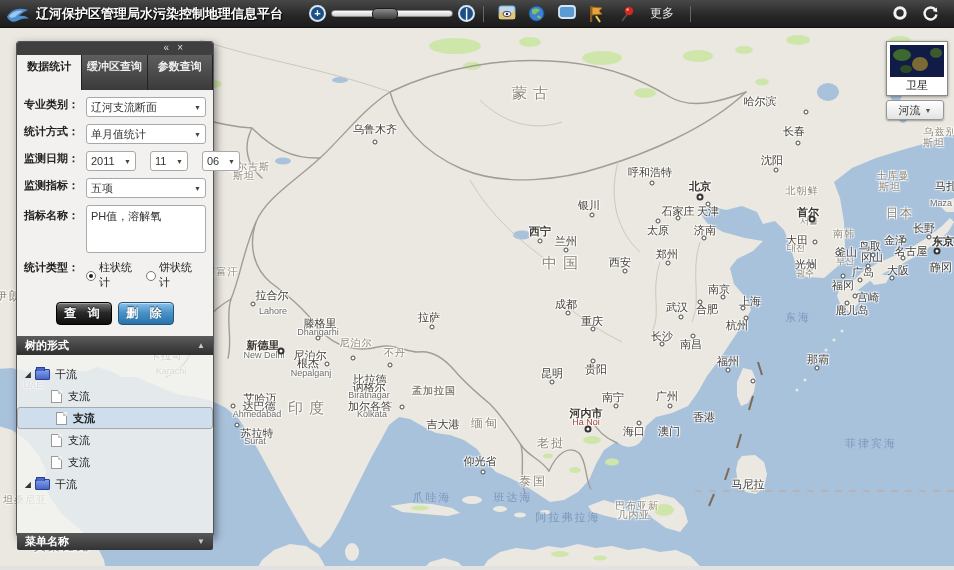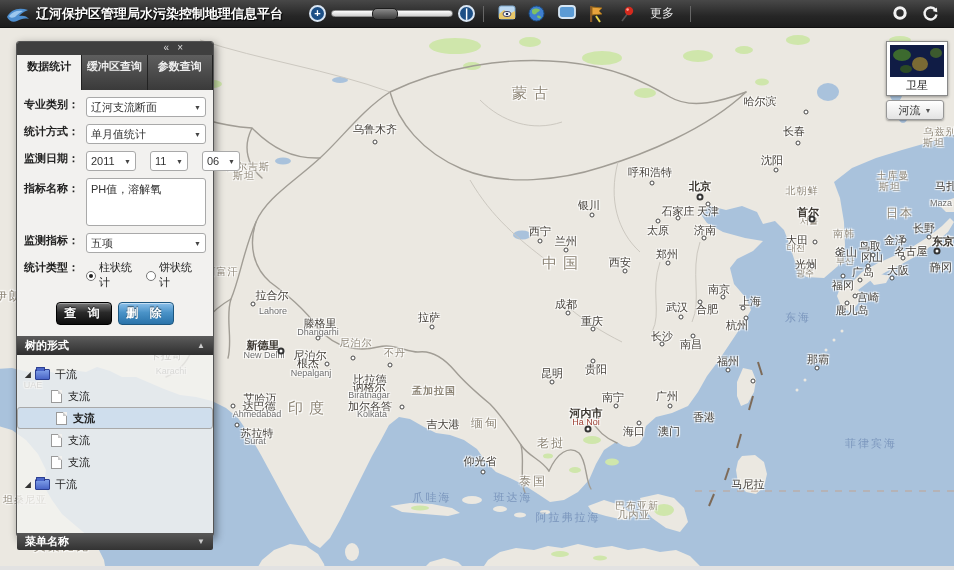--- a/index.html
+++ b/index.html
@@ -255,21 +255,21 @@
       <div class="lbl k-c" style="left: 760px; top: 101px;">哈尔滨</div>
       <div class="lbl k-c" style="left: 794px; top: 131px;">长春</div>
       <div class="lbl k-c" style="left: 772px; top: 160px;">沈阳</div>
       <div class="lbl k-c" style="left: 650px; top: 172px;">呼和浩特</div>
       <div class="lbl k-cap" style="left: 700px; top: 186px;">北京</div>
       <div class="lbl k-c" style="left: 589px; top: 205px;">银川</div>
       <div class="lbl k-c" style="left: 678px; top: 211px;">石家庄</div>
       <div class="lbl k-c" style="left: 708px; top: 211px;">天津</div>
       <div class="lbl k-c" style="left: 658px; top: 230px;">太原</div>
       <div class="lbl k-c" style="left: 705px; top: 230px;">济南</div>
-      <div class="lbl k-c" style="left: 540px; top: 231px;">西宁</div>
+      <div class="lbl k-c" style="left: 540px; top: 231px; font-weight: bold;">西宁</div>
       <div class="lbl k-c" style="left: 566px; top: 241px;">兰州</div>
       <div class="lbl k-c" style="left: 620px; top: 262px;">西安</div>
       <div class="lbl k-c" style="left: 667px; top: 254px;">郑州</div>
       <div class="lbl k-c" style="left: 719px; top: 289px;">南京</div>
       <div class="lbl k-c" style="left: 750px; top: 301px;">上海</div>
       <div class="lbl k-c" style="left: 737px; top: 325px;">杭州</div>
       <div class="lbl k-c" style="left: 707px; top: 309px;">合肥</div>
       <div class="lbl k-c" style="left: 677px; top: 307px;">武汉</div>
       <div class="lbl k-c" style="left: 566px; top: 304px;">成都</div>
       <div class="lbl k-c" style="left: 592px; top: 321px;">重庆</div>
@@ -518,30 +518,30 @@
         </div>
         <div class="sel dsel" style="width:38px">
           <span class="v">11</span>
           <span class="car">▼</span>
         </div>
         <div class="sel dsel" style="width:38px">
           <span class="v">06</span>
           <span class="car">▼</span>
         </div>
       </div>
-      <div class="frow top">
-        <span class="flabel">指标名称：</span>
-        <div id="name-area">PH值，溶解氧</div>
-      </div>
       <div class="frow">
         <span class="flabel">监测指标：</span>
         <div class="sel">
           <span class="v">五项</span>
           <span class="car">▼</span>
         </div>
+      </div>
+      <div class="frow top">
+        <span class="flabel">指标名称：</span>
+        <div id="name-area">PH值，溶解氧</div>
       </div>
       <div class="frow" id="type-row">
         <span class="flabel">统计类型：</span>
         <div id="radios" style="display:flex">
             <div class="ropt">
               <span class="radio sel"></span>
               <span>柱状统计</span>
             </div>
             <div class="ropt">
               <span class="radio"></span>

